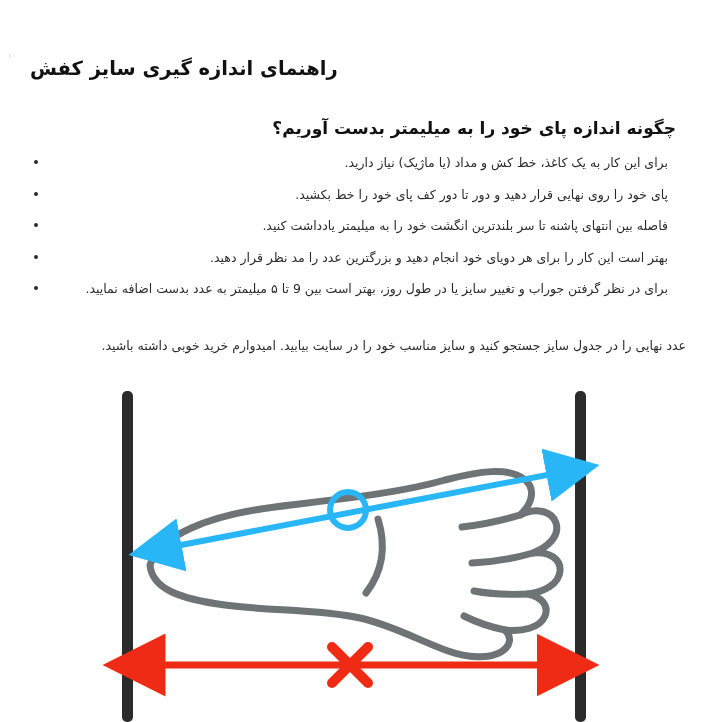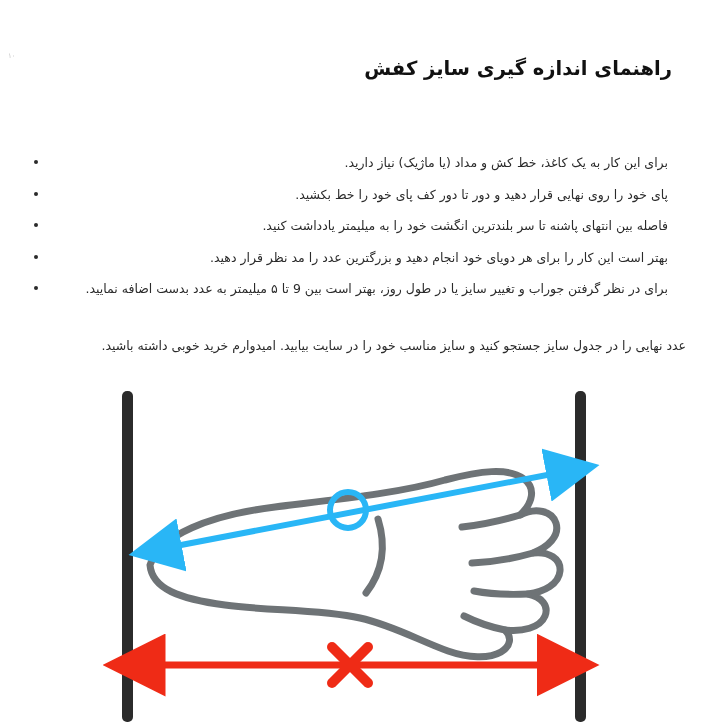--- a/index.html
+++ b/index.html
@@ -28,21 +28,21 @@
     font-size: 7px;
     color: #c9c9c9;
     letter-spacing: 1px;
     direction: rtl;
   }
   .title {
     position: absolute;
     top: 44px;
     right: 34px;
     left: 30px;
-    text-align: right;
+    text-align: left;
     font-size: 19.5px;
     font-weight: bold;
     color: #111111;
     direction: rtl;
   }
   .subtitle {
     position: absolute;
     top: 104px;
     right: 30px;
     left: 30px;
@@ -117,20 +117,21 @@
 </style>
 </head>
 <body>
 
 <div class="page">
 
   <div class="corner-mark">١٠</div>
 
   <h1 class="title">راهنمای اندازه گیری سایز کفش</h1>
 
+  <h2 class="subtitle">چگونه اندازه پای خود را به میلیمتر بدست آوریم؟</h2>
 
   <ul class="steps">
     <li>
       <span class="bullet"></span>
       <span>برای این کار به یک کاغذ، خط کش و مداد (یا ماژیک) نیاز دارید.</span>
     </li>
     <li>
       <span class="bullet"></span>
       <span>پای خود را روی نهایی قرار دهید و دور تا دور کف پای خود را خط بکشید.</span>
     </li>

